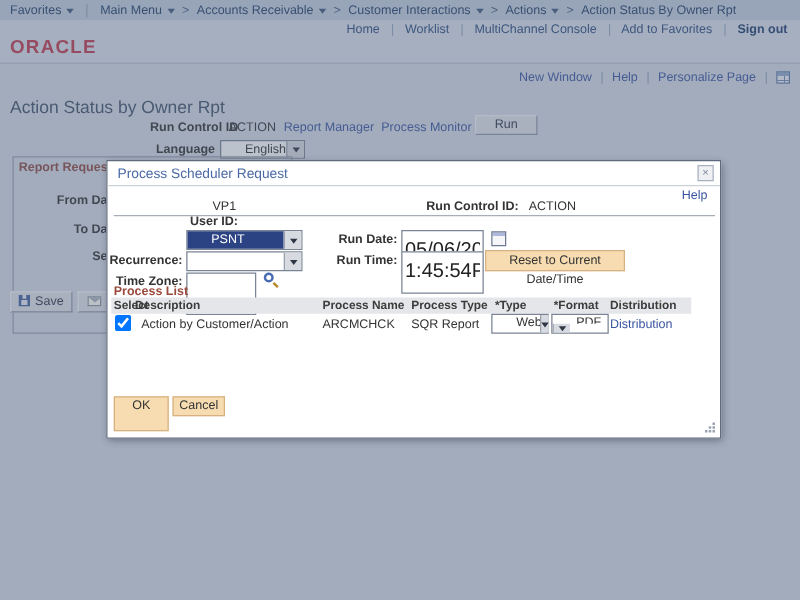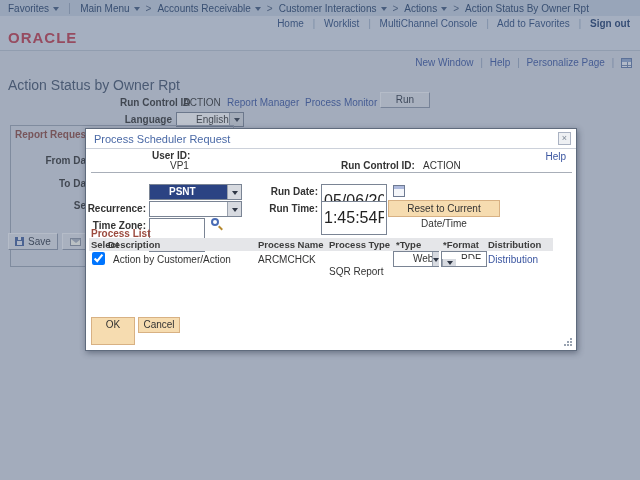--- a/index.html
+++ b/index.html
@@ -44,21 +44,21 @@
   .link { color:#3a55a0; cursor:pointer; }
 
   .btn-gray { background:#dfe3ea; border:1px solid; border-color:#f4f6f9 #8d97a8 #8d97a8 #f4f6f9;
               text-align:center; cursor:pointer; color:#2e3644; }
   .sel { display:flex; border:1px solid #7a8494; background:#fff; cursor:pointer; }
   .sel .v { flex:1; padding:1px 19px; line-height:11px; overflow:hidden; white-space:nowrap; }
   .sel .a { width:14px; background:#d7dae0; border-left:1px solid #9aa2ae;
             display:flex; align-items:center; justify-content:center; }
   .sel .a::after { content:""; width:0; height:0; border:3px solid transparent; border-top:4px solid #2f3745;
                    transform:translateY(2px); }
-  .sel-hi { background:#2b4383; color:#fff;font-weight:bold; }
+  .sel-hi { background:#2b4383; color:#fff; }
 
   .group-box { position:absolute; left:10px; top:73px; width:224px; height:142px;
                border:1px solid #99a3b3; }
   .gb-title { position:absolute; left:4px; top:3px; color:#8d4a42; font-weight:bold; white-space:nowrap; }
   .gb-lbl { position:absolute; left:0; width:75px; text-align:right; font-weight:bold; white-space:nowrap; }
 
   .disk { display:inline-block; width:9px; height:9px; background:#44619e; position:relative;
           margin-right:4px; vertical-align:-1px; }
   .disk::before { content:""; position:absolute; left:3px; top:0; width:3px; height:3px; background:#e8ecf4; }
   .disk::after { content:""; position:absolute; left:2px; bottom:1px; width:5px; height:4px; background:#e8ecf4; }
@@ -192,21 +192,21 @@
   </div>
 
   <div class="overlay"></div>
 
   <div class="modal">
     <div class="m-title">Process Scheduler Request</div>
     <div class="m-title-rule"></div>
     <div class="m-close">×</div>
     <span class="m-help link">Help</span>
 
-    <span class="abs lbl" style="left:38px; top:21px;padding-left:28px;">User ID:</span>
+    <span class="abs lbl" style="left:38px; top:43px;padding-left:28px;">User ID:</span>
     <span class="abs" style="left:84px; top:31px;">VP1</span>
     <span class="abs lbl" style="left:255px; top:31px;">Run Control ID:</span>
     <span class="abs" style="left:337px; top:31px;">ACTION</span>
     <div class="m-hr"></div>
 
     <div class="abs sel" style="left:63px; top:55px; width:93px; height:16px;">
       <span class="v sel-hi">PSNT</span>
       <span class="a"></span>
     </div>
     <span class="lblbox-r" style="top:57px;">Run Date:</span>
@@ -235,21 +235,21 @@
       <span style="left:240px;">Process Type</span>
       <span style="left:307px;">*Type</span>
       <span style="left:354px;">*Format</span>
       <span style="left:399px;">Distribution</span>
     </div>
 
     <div>
       <input type="checkbox" class="abs" style="left: 6px; top: 123px; width: 13px; height: 13px;" checked="checked">
       <span class="pl-cell" style="left:27px; top:125px;">Action by Customer/Action</span>
       <span class="pl-cell" style="left:172px; top:125px;">ARCMCHCK</span>
-      <span class="pl-cell" style="left:243px; top:137px;">SQR Report</span>
+      <span class="pl-cell" style="left:243px; top:125px;">SQR Report</span>
       <div class="abs sel" style="left:307px; top:122px; width:46px; height:16px;">
         <span class="v">Web</span>
         <span class="a"></span>
       </div>
       <div class="abs sel" style="left:355px; top:122px; width:46px; height:16px;flex-direction:column;">
         <span class="v">PDF</span>
         <span class="a"></span>
       </div>
       <span class="pl-cell link" style="left:402px; top:125px;">Distribution</span>
     </div>

